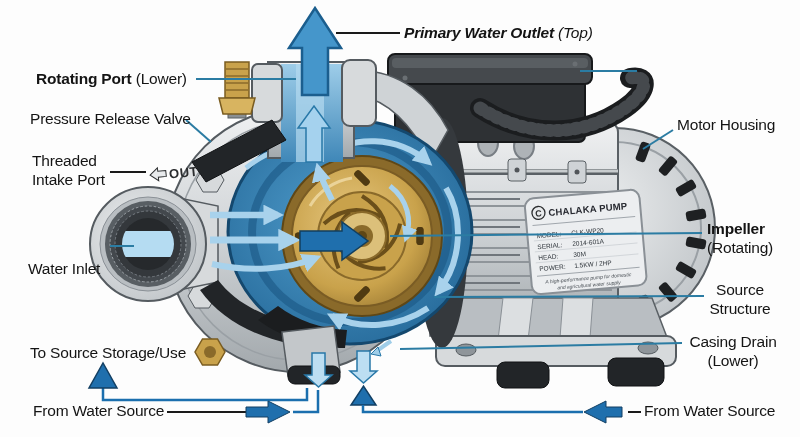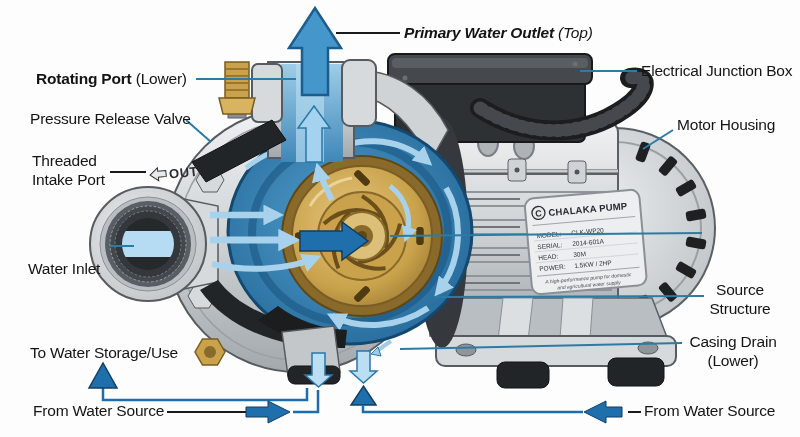--- a/index.html
+++ b/index.html
@@ -296,31 +296,32 @@
 <div class="lbl" style="left:30px;top:110px;">
   <span>Pressure Release Valve</span>
 </div>
 <div class="lbl wrap b" style="left:32px;top:152px;width:100px;">
   <span>Threaded Intake Port</span>
 </div>
 <div class="lbl b" style="left:28px;top:236px;margin-top:24px;">
   <span>Water Inlet</span>
 </div>
 <div class="lbl b" style="left:30px;top:344px;">
-  <span>To Water Storage/Use</span>
+  <span>To Source Storage/Use</span>
 </div>
 <div class="lbl b" style="left:33px;top:402px;">
   <span>From Water Source</span>
 </div>
-<div class="lbl" style="left:641px;top:62px;">
-  <span>Electrical Junction Box</span>
-</div>
 <div class="lbl b" style="left:677px;top:116px;">
   <span>Motor Housing</span>
 </div>
+<div class="lbl stack" style="left:707px;top:220px;">
+  <span class="b">Impeller</span>
+      <span>(Rotating)</span>
+</div>
 <div class="lbl wrap ctr b" style="left:702px;top:281px;width:76px;">
   <span>Source Structure</span>
 </div>
 <div class="lbl wrap ctr" style="left:684px;top:333px;width:98px;">
   <span>Casing Drain (Lower)</span>
 </div>
 <div class="lbl b" style="left:644px;top:402px;">
   <span>From Water Source</span>
 </div>
 

